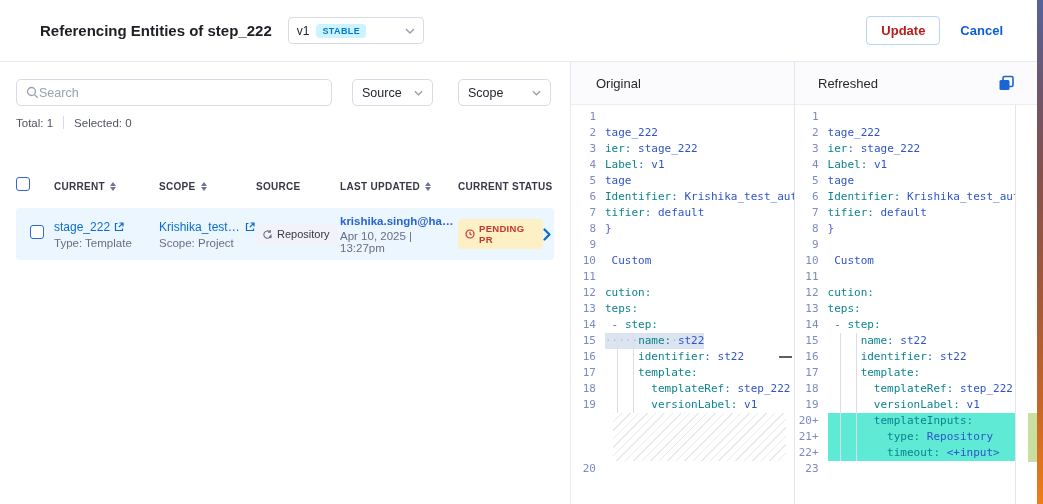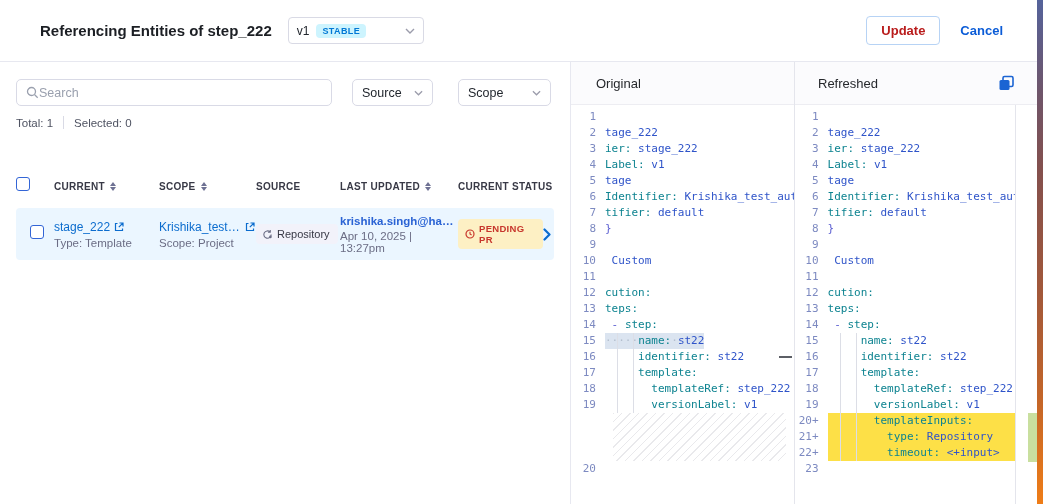--- a/index.html
+++ b/index.html
@@ -81,21 +81,21 @@
   .pane { position:relative; padding-top:4px; overflow:hidden; }
   .pane-orig { width:223px; }
   .pane-refr { width:244px; }
   .refr-content-edge { position:absolute; left:221px; top:0; bottom:0; width:1px; background:#e4e5ec; }
 
   .code-row { display:flex; height:16px; overflow:hidden; }
   .pane-refr .code-row { width:221px; }
   .ln { width:34px; flex:none; text-align:right; padding-right:9px; color:#7d8ac1;
         font:11px/16px "DejaVu Sans Mono", monospace; }
   .ct { flex:1; font:11px/16px "DejaVu Sans Mono", monospace; white-space:pre; color:#3a3f4a; overflow:hidden; }
-  .code-row.add .ct { background:#fde047; }
+  .code-row.add .ct { background:#5eead4; }
   .s-k { color:#0d8390; }
   .s-v { color:#2f54c9; }
   .s-p { color:#5b5ed1; }
   .s-w { color:#b4bfce; }
   .hl { background:#dbe4f0; display:inline-block; }
 
   .hatch-block { margin-left:42px; margin-right:8px; height:48px;
         background:repeating-linear-gradient(135deg, #e9e9ec 0px, #e9e9ec 1px, transparent 1px, transparent 6px); }
 
   .guide { position:absolute; width:1px; background:#dcdee6; }

